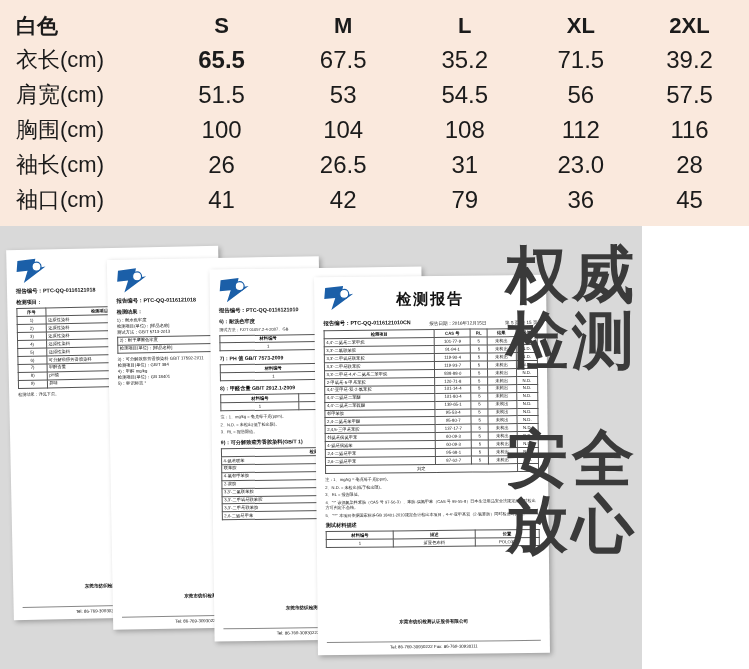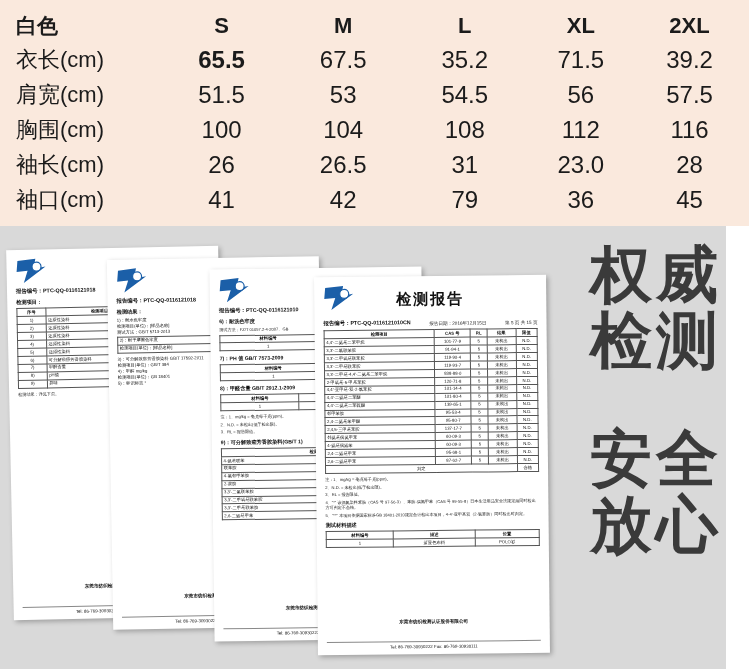--- a/index.html
+++ b/index.html
@@ -56,21 +56,21 @@
   col.c0 { width: 21%; }
   col.c1 { width: 16.5%; }
   col.c2 { width: 16.5%; }
   col.c3 { width: 16.5%; }
   col.c4 { width: 15%; }
   col.c5 { width: 14.5%; }
 
   
   .reports {
     position: relative;
-    width: 726px;
+    width: 642px;
     height: 443px;
     background: #d9d9d9;
     overflow: hidden;
   }
 
   .doc {
     position: absolute;
     background: #ffffff;
     box-shadow: 2px 2px 5px rgba(0,0,0,0.28);
     box-sizing: border-box;

